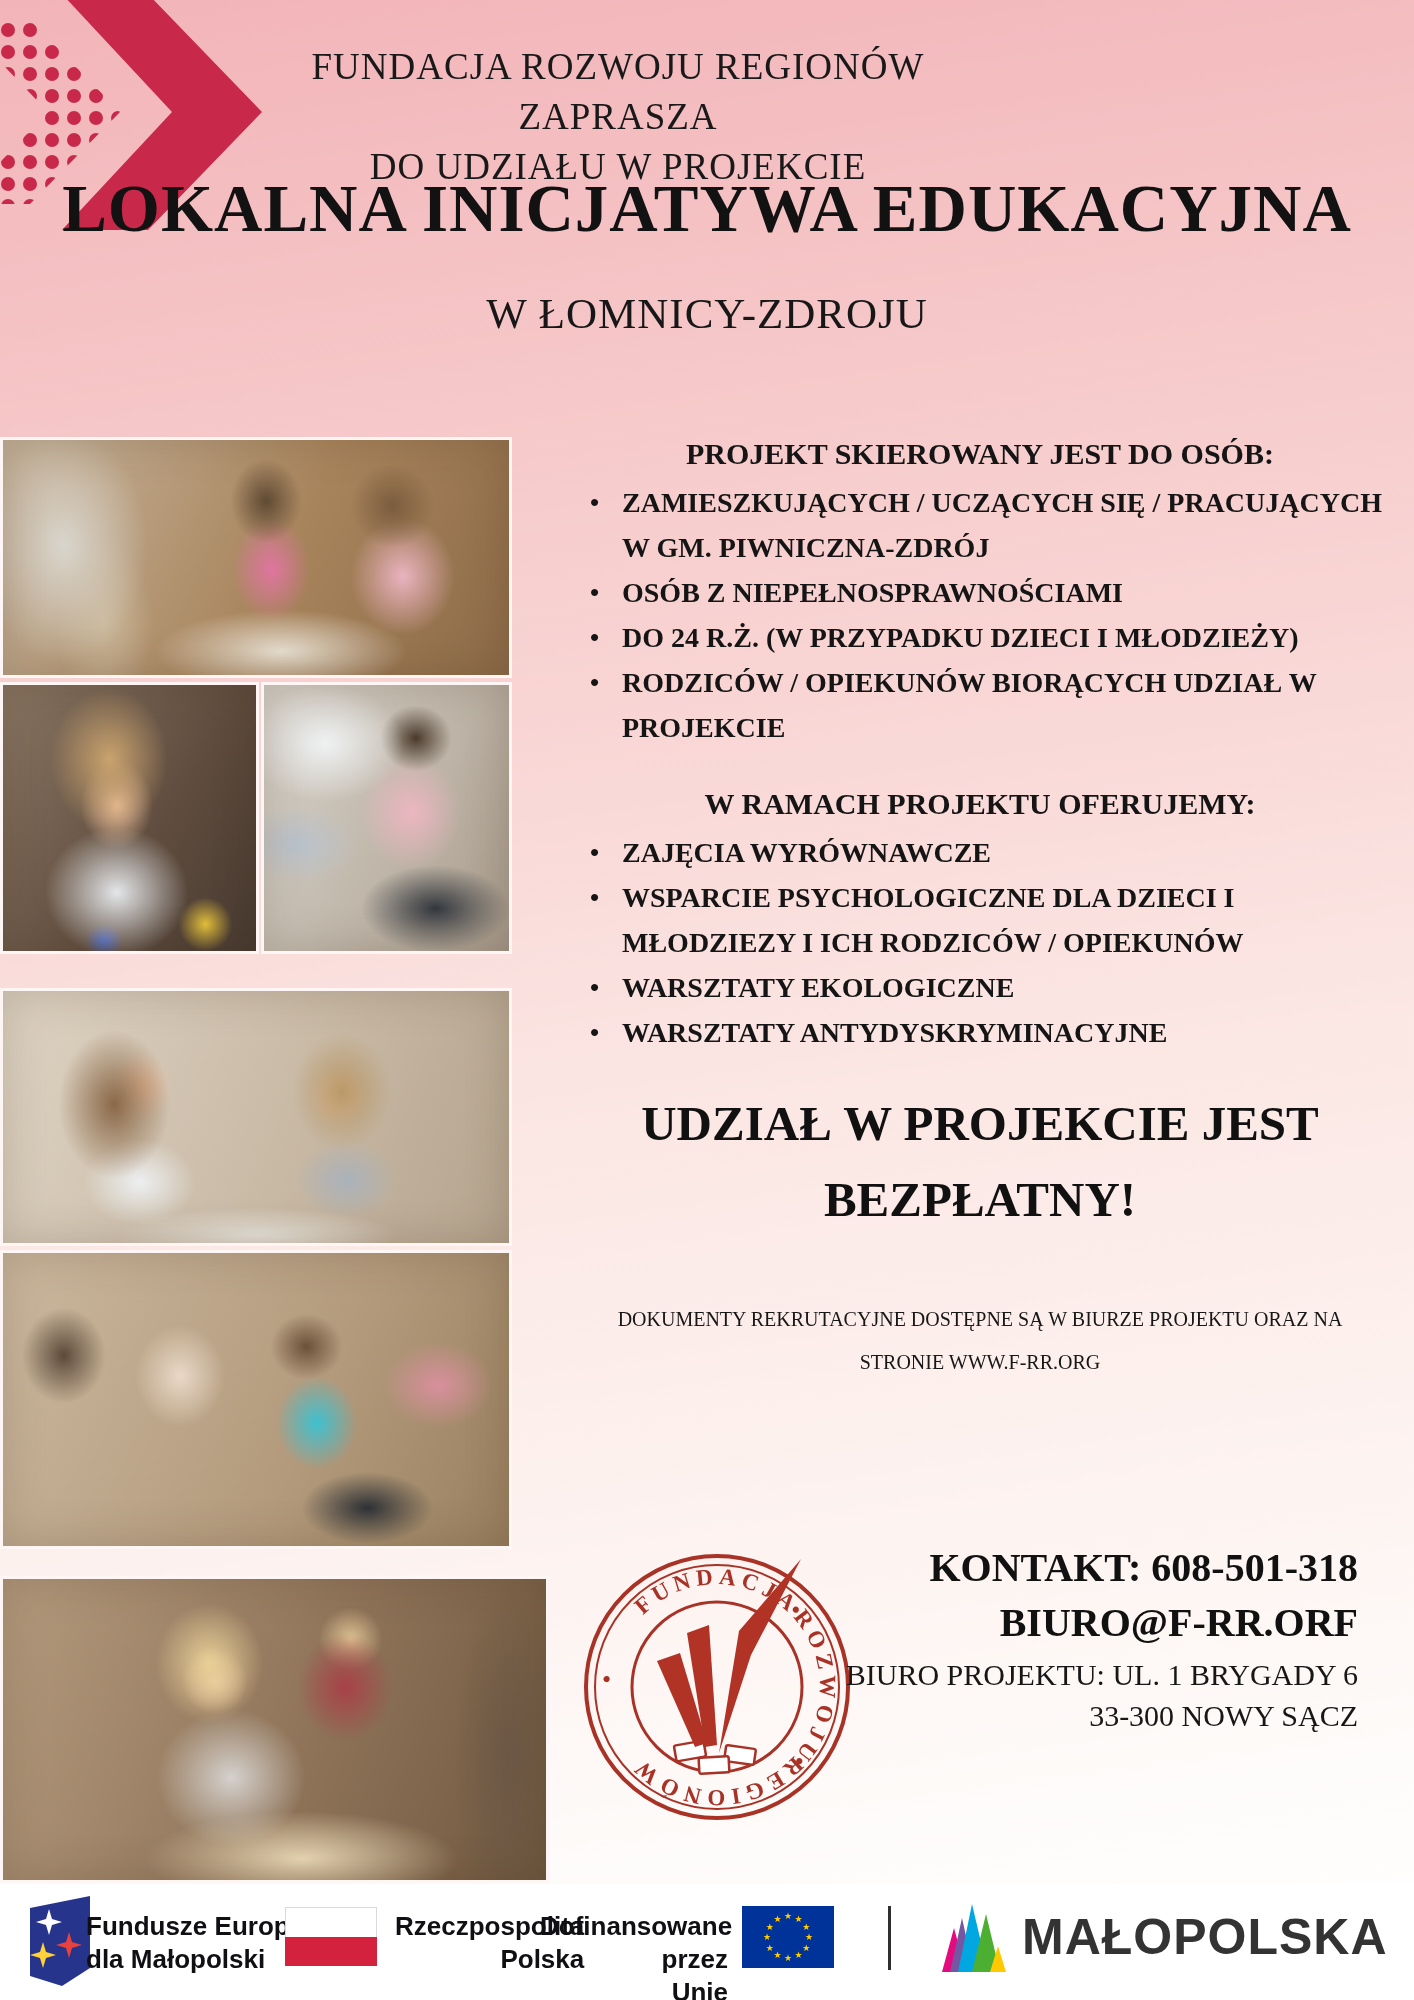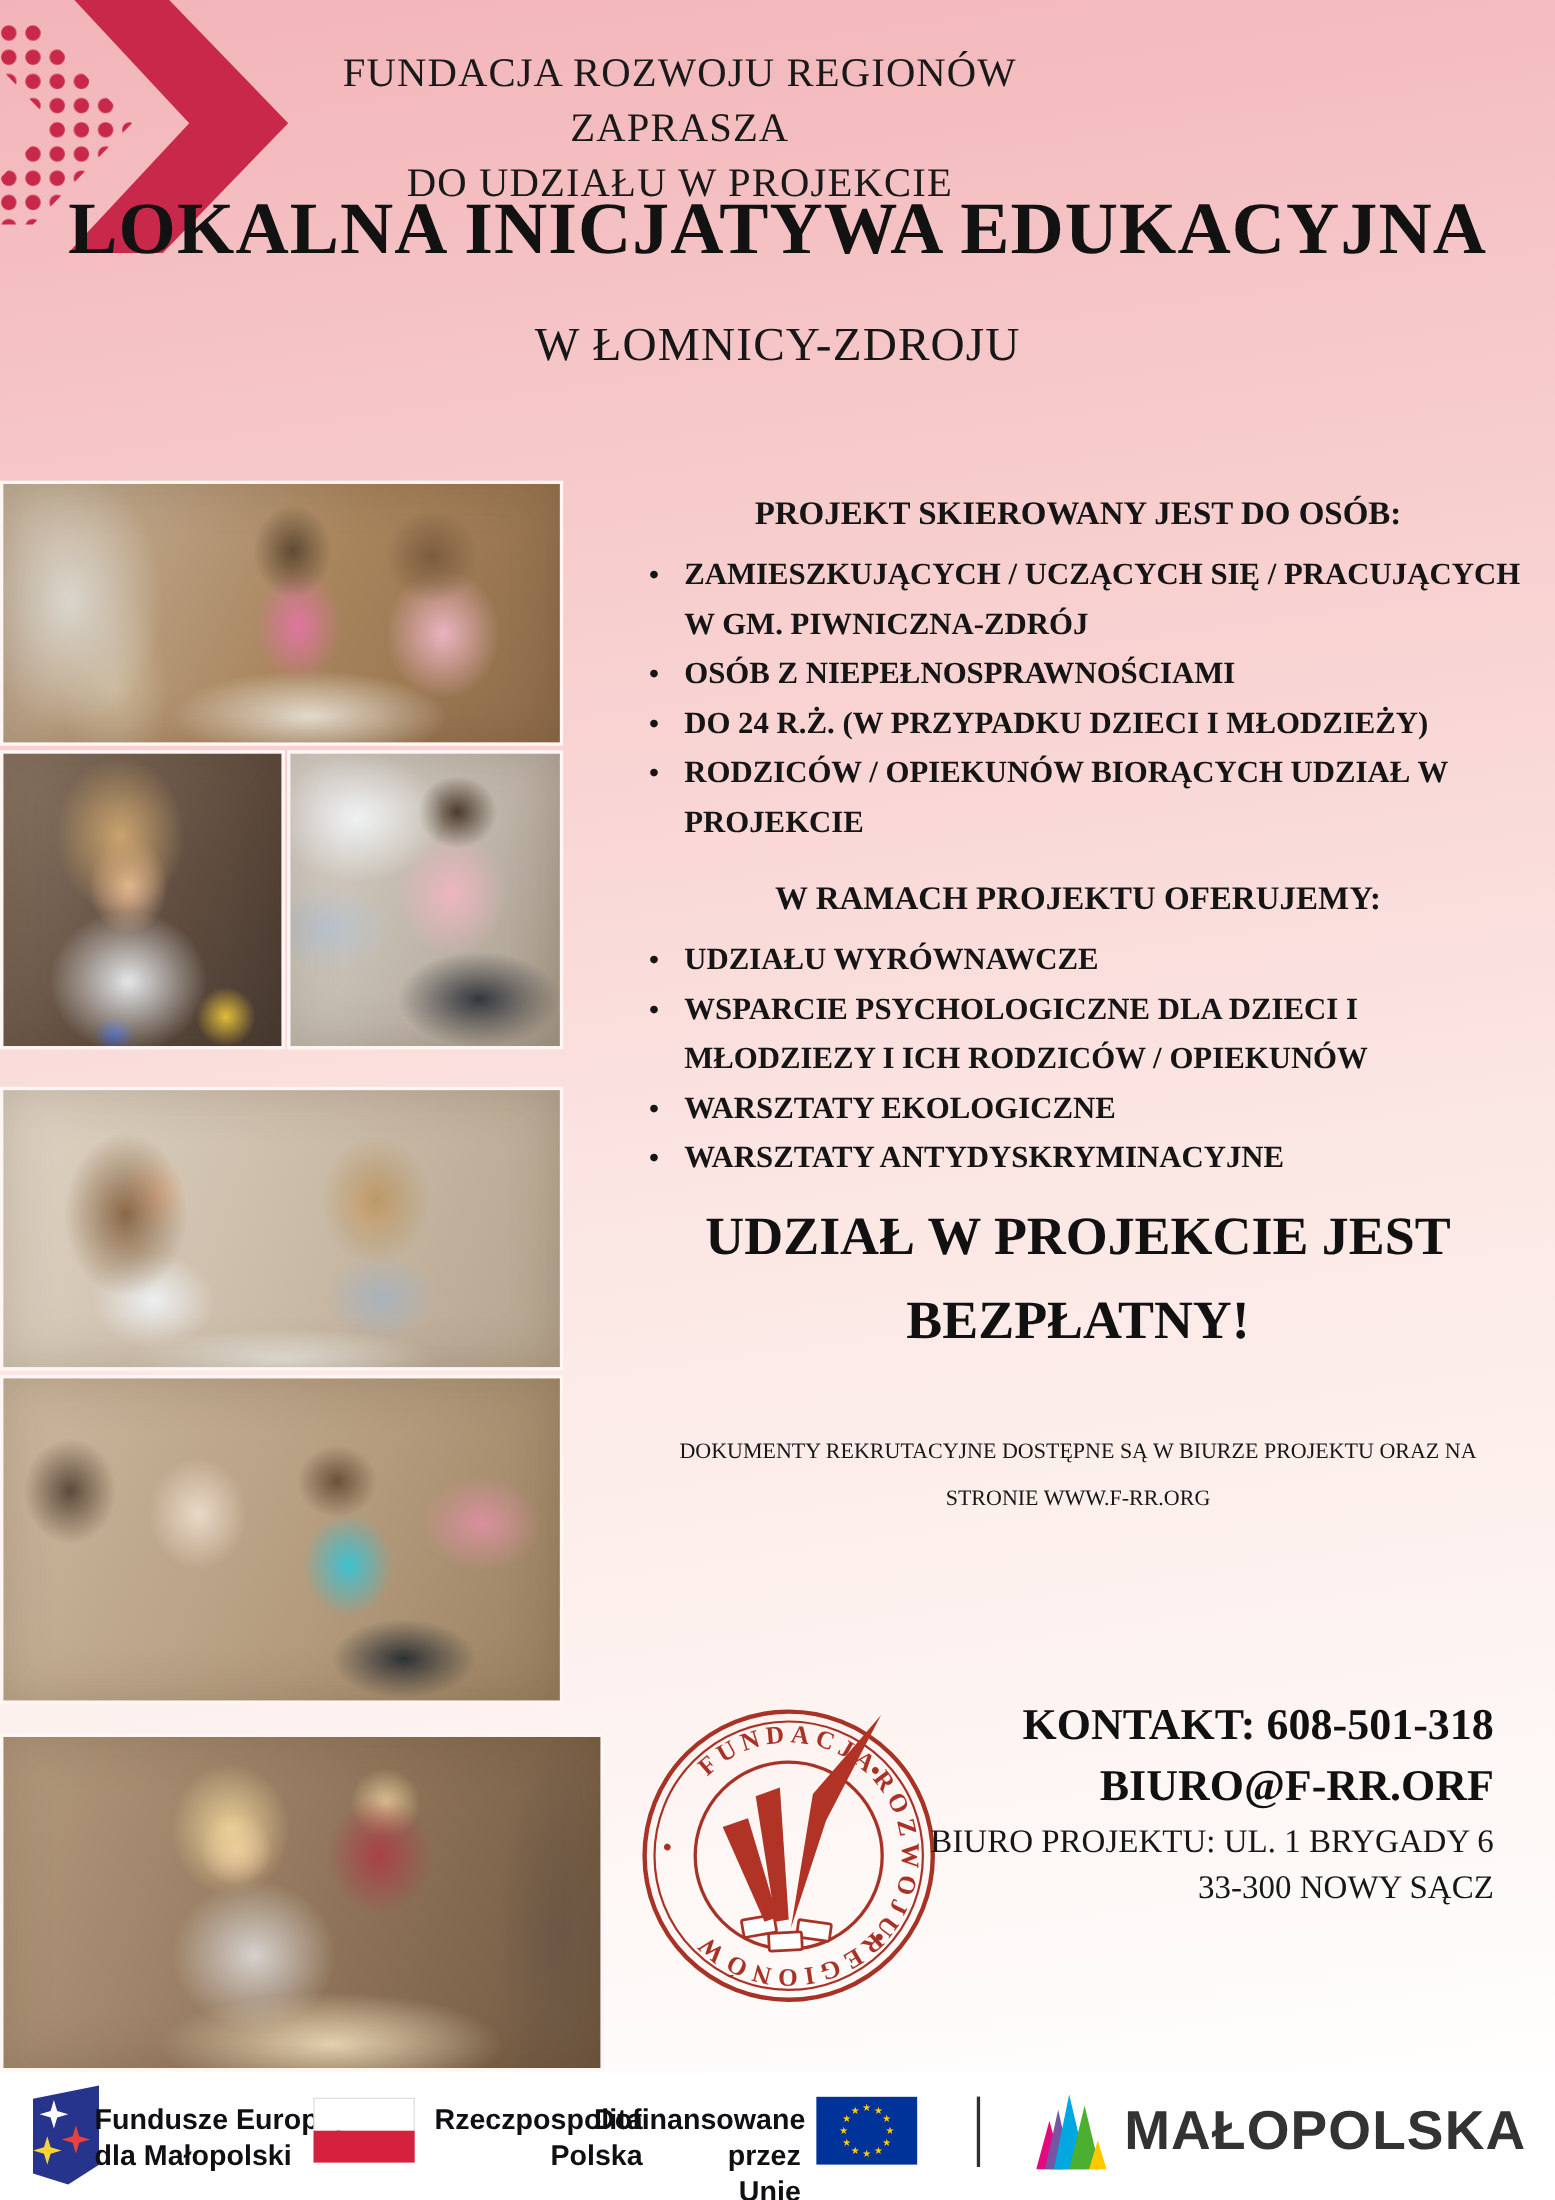--- a/index.html
+++ b/index.html
@@ -64,21 +64,21 @@
     radial-gradient(ellipse 90px 100px at 38% 28%, #e8cf96, transparent 60%),
     radial-gradient(ellipse 60px 60px at 39% 34%, #f0c9a6, transparent 55%),
     radial-gradient(ellipse 120px 110px at 42% 66%, #d5d1cd, transparent 62%),
     radial-gradient(ellipse 80px 90px at 63% 36%, #a84148, transparent 60%),
     radial-gradient(ellipse 55px 55px at 64% 20%, #dcc091, transparent 58%),
     radial-gradient(ellipse 230px 70px at 55% 93%, #e9d7b5, transparent 68%),
     radial-gradient(ellipse 90px 300px at 93% 60%, #6d5846, transparent 60%),
     linear-gradient(110deg,#b49a7d,#8f7459 55%,#70583f);}
   
   .col{position:absolute;left:560px;width:840px;}
-  .sec-heading{margin:13px;text-align:center;font-size:30px;line-height:40px;font-weight:700;color:#151515;}
+  .sec-heading{margin:0;text-align:center;font-size:30px;line-height:40px;font-weight:700;color:#151515;}
   .blist{margin-top:6px;}
   .li{position:relative;padding-left:62px;font-size:28px;line-height:45px;font-weight:700;color:#151515;}
   .li .dot{position:absolute;left:30px;top:0;font-size:26px;}
   .audience{top:434px;}
   .offer{top:784px;}
   .free{top:1086px;text-align:center;font-size:49px;line-height:76px;font-weight:700;color:#111;}
   .free-inner{max-width:760px;margin:0 auto;}
   .docs{top:1298px;text-align:center;}
   .docs-info{font-size:20px;line-height:43px;font-weight:400;max-width:800px;margin:0 auto;}
   .docs-limited{margin-top:6px;font-size:34px;line-height:46px;font-weight:700;}
@@ -156,21 +156,21 @@
         <span>RODZICÓW / OPIEKUNÓW BIORĄCYCH UDZIAŁ W PROJEKCIE</span>
       </div>
       </div>
   </section>
 
   <section class="col offer">
     <h3 class="sec-heading">W RAMACH PROJEKTU OFERUJEMY:</h3>
     <div class="blist">
         <div class="li">
         <span class="dot">•</span>
-        <span>UDZIAŁU WYRÓWNAWCZE</span>
+        <span>ZAJĘCIA WYRÓWNAWCZE</span>
       </div>
         <div class="li">
         <span class="dot">•</span>
         <span>WSPARCIE PSYCHOLOGICZNE DLA DZIECI I MŁODZIEZY I ICH RODZICÓW / OPIEKUNÓW</span>
       </div>
         <div class="li">
         <span class="dot">•</span>
         <span>WARSZTATY EKOLOGICZNE</span>
       </div>
         <div class="li">

